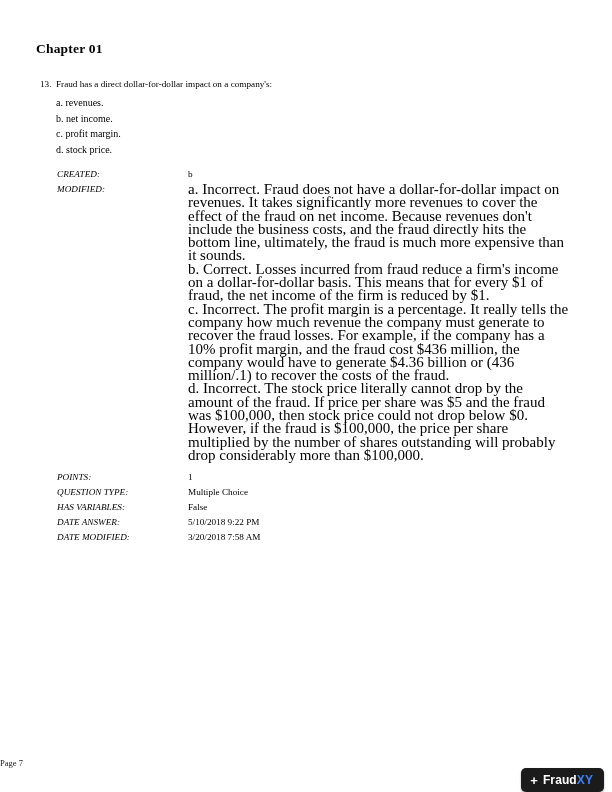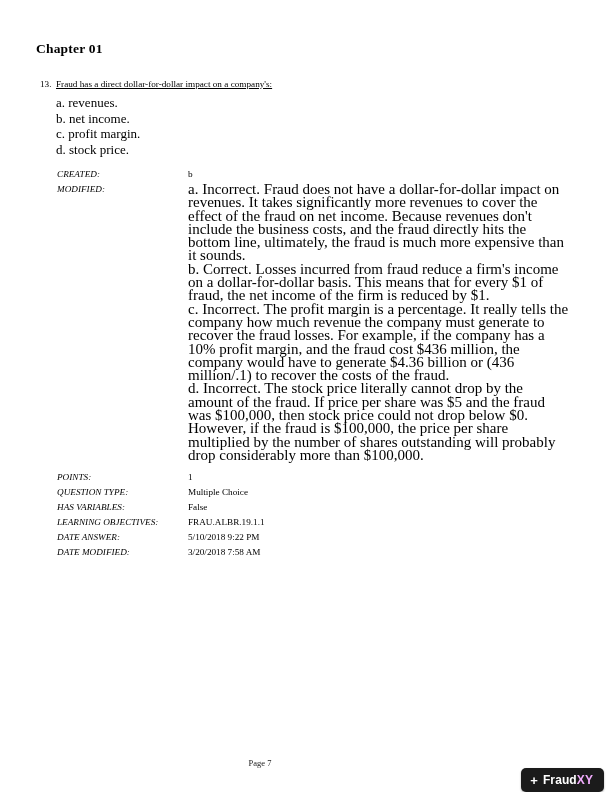--- a/index.html
+++ b/index.html
@@ -34,33 +34,32 @@
     position: absolute;
     left: 40px;
     top: 70px;
     width: 530px;
   }
   .q-stem {
     font-size: 9.2px;
     line-height: 13px;
     margin: 0 0 4px 0;
     padding-left: 0;
-    text-decoration: underline;
   }
   .q-num {
     display: inline-block;
     width: 16px;
   }
   .q-choices {
     margin: 0;
     padding: 0;
     list-style: none;
   }
   .q-choices li {
-    font-size: 13px;
+    font-size: 10px;
     line-height: 15.5px;
     padding-left: 16px;
   }
   .meta-table {
     position: absolute;
     left: 57px;
     top: 160px;
     width: 513px;
     border-collapse: collapse;
   }
@@ -86,21 +85,20 @@
     font-size: 15px;
     line-height: 13.3px;
     text-align: left;
   }
   .spacer-row td { height: 9px; }
   .page-number {
     position: absolute;
     left: 0;
     top: 750px;
     width: 520px;
-    text-align: center;
     font-size: 8.5px;
     color: #222;
   }
   .badge {
     position: absolute;
     right: 8px;
     bottom: 8px;
     background: #1b1b1b;
     color: #ffffff;
     border-radius: 5px;
@@ -115,21 +113,21 @@
   .badge .plus {
     font-size: 13px;
     line-height: 1;
     font-weight: bold;
   }
   .badge .brand {
     font-weight: bold;
     letter-spacing: 0.1px;
   }
   .badge .brand .xy {
-    color: #f0abfc;
+    color: #3b82f6;
   }
 </style>
 </head>
 <body>
 
 <div class="page">
 
   <div class="chapter-title">Chapter 01</div>
 
   <div class="question-block">
@@ -167,24 +165,20 @@
     </tr>
     <tr>
       <td class="meta-label">QUESTION TYPE:</td>
       <td class="meta-value">Multiple Choice</td>
     </tr>
     <tr>
       <td class="meta-label">HAS VARIABLES:</td>
       <td class="meta-value">False</td>
     </tr>
     <tr>
-      <td class="meta-label">LEARNING OBJECTIVES:</td>
-      <td class="meta-value">FRAU.ALBR.19.1.1</td>
-    </tr>
-    <tr>
       <td class="meta-label">DATE ANSWER:</td>
       <td class="meta-value">5/10/2018 9:22 PM</td>
     </tr>
     <tr>
       <td class="meta-label">DATE MODIFIED:</td>
       <td class="meta-value">3/20/2018 7:58 AM</td>
     </tr>
   </tbody>
     </table>
 

